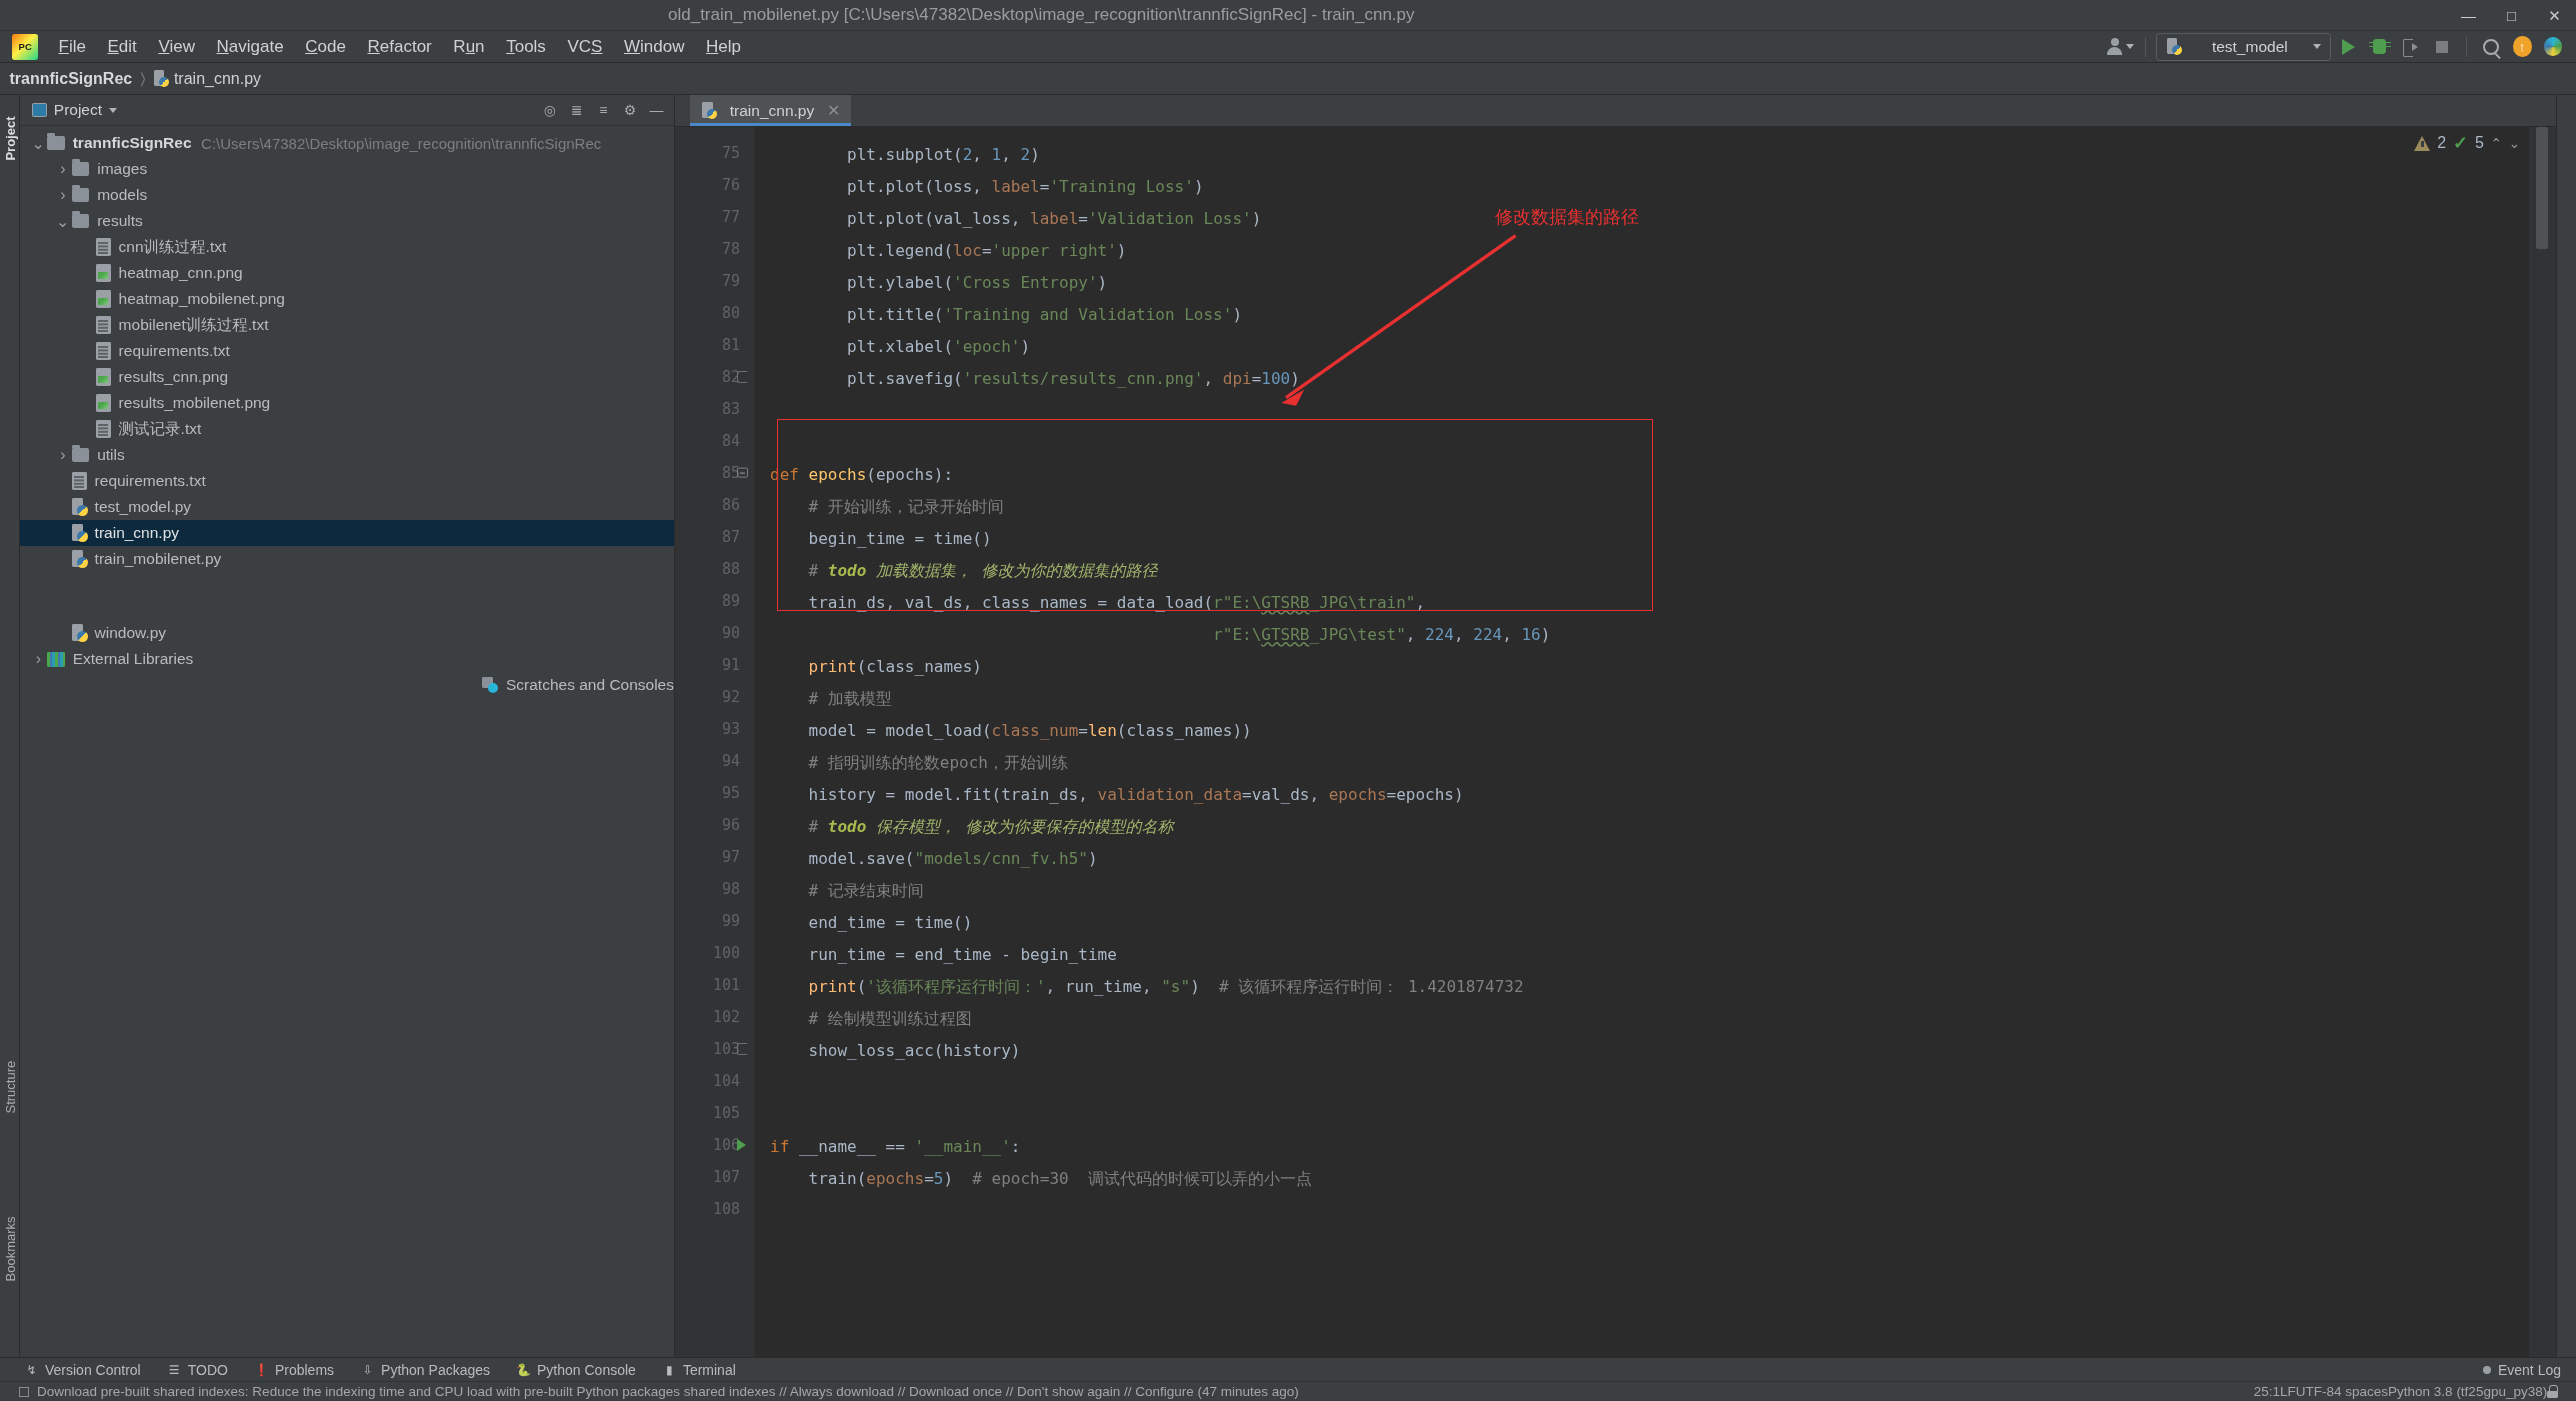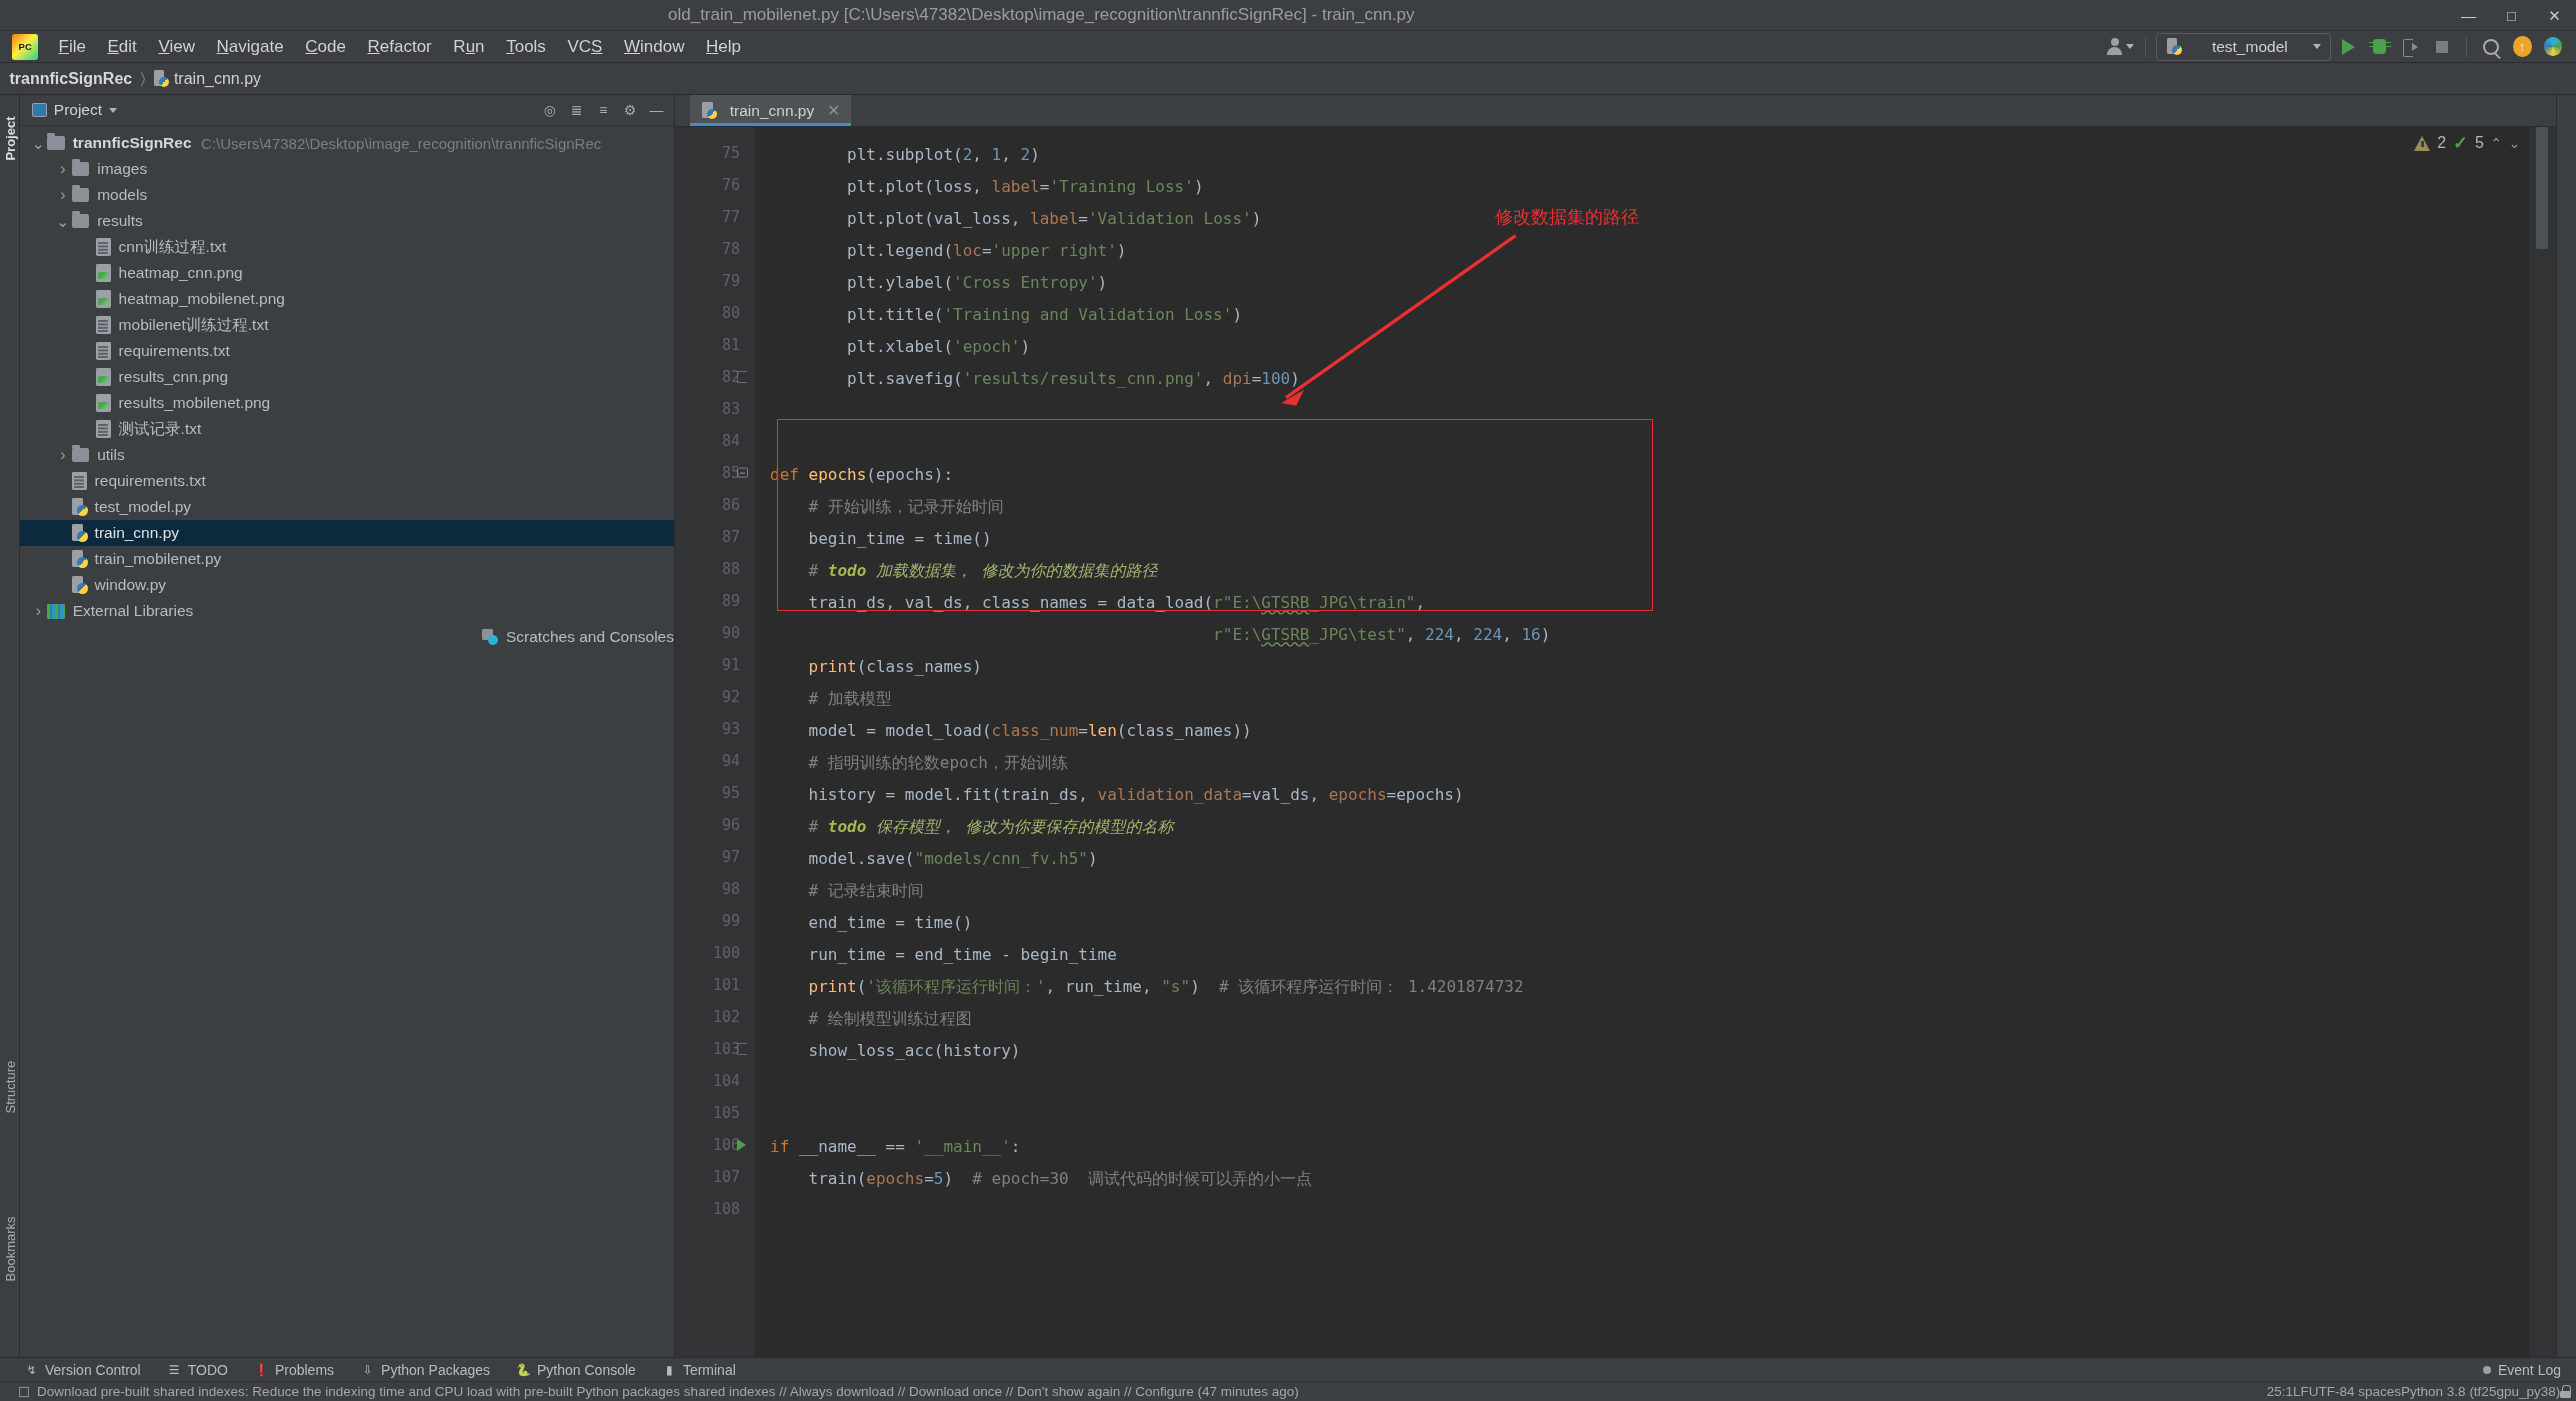--- a/index.html
+++ b/index.html
@@ -225,21 +225,21 @@
     padding-left:24px; gap:26px; border-top:0.7px solid #2b2b2b; font-size:14px; color:#b9bcbd;
   }
   .tw { display:flex; align-items:center; gap:6px; cursor:default; }
   .twico{ width:15px; height:15px; display:inline-flex;align-items:center;justify-content:center; color:#b9bcbd; font-size:12px;}
   #toolbar-bottom .right { margin-left:auto; display:flex;align-items:center;gap:6.8px; padding-right:15px; }
   .evt-dot{width:8px;height:8px;border-radius:50%;background:#9aa0a6;display:inline-block;}
 
   
   #statusbar {
     height:20px; background:#3c3f41; display:flex; align-items:center;
-    padding: 0 5px 0 19px; font-size:13.5px; color:#a4a7a8; border-top:0.7px solid #323232;
+    padding: 0 18px 0 19px; font-size:13.5px; color:#a4a7a8; border-top:0.7px solid #323232;
   }
   #status-msg { display:flex; align-items:center; gap:8px; white-space:nowrap; overflow:hidden; }
   .sq-box{ width:10px;height:10px;border:0.7px solid #8a8d8e; display:inline-block; flex:0 0 10px;}
   #status-right { margin-left:auto; display:flex; align-items:center; white-space:nowrap; }
   .lock-ico{width:10.8px;height:13px;position:relative;display:inline-block;}
   .lock-ico::before{content:"";position:absolute;bottom:0;left:0;width:10.8px;height:7.4px;background:#a4a7a8;border-radius:1.4px;}
   .lock-ico::after{content:"";position:absolute;top:0;left:2px;width:6.8px;height:6px;border:1.4px solid #a4a7a8;border-bottom:none;border-radius:3.4px 3.4px 0 0;}
 
   
   #run-widget { margin-left:auto; display:flex; align-items:center; gap:4px; padding-right:9.5px; }
@@ -437,21 +437,21 @@
         <div class="trow selected" style="padding-left: 34px;">
           <span class="arrow none"></span>
           <span class="fileico py"></span>
           <span class="tname">train_cnn.py</span>
         </div>
         <div class="trow" style="padding-left: 34px;">
           <span class="arrow none"></span>
           <span class="fileico py"></span>
           <span class="tname">train_mobilenet.py</span>
         </div>
-        <div class="trow" style="padding-left: 34px;">
+        <div class="trow" style="padding-left: 34px; margin-top: 48px;">
           <span class="arrow none"></span>
           <span class="fileico py"></span>
           <span class="tname">window.py</span>
         </div>
         <div class="trow" style="padding-left: 9.5px;">
           <span class="arrow" style="font-size: 16px;">›</span>
           <span class="libico"></span>
           <span class="tname">External Libraries</span>
         </div>
         <div class="trow" style="padding-left: 9.5px; justify-content: flex-end;">

